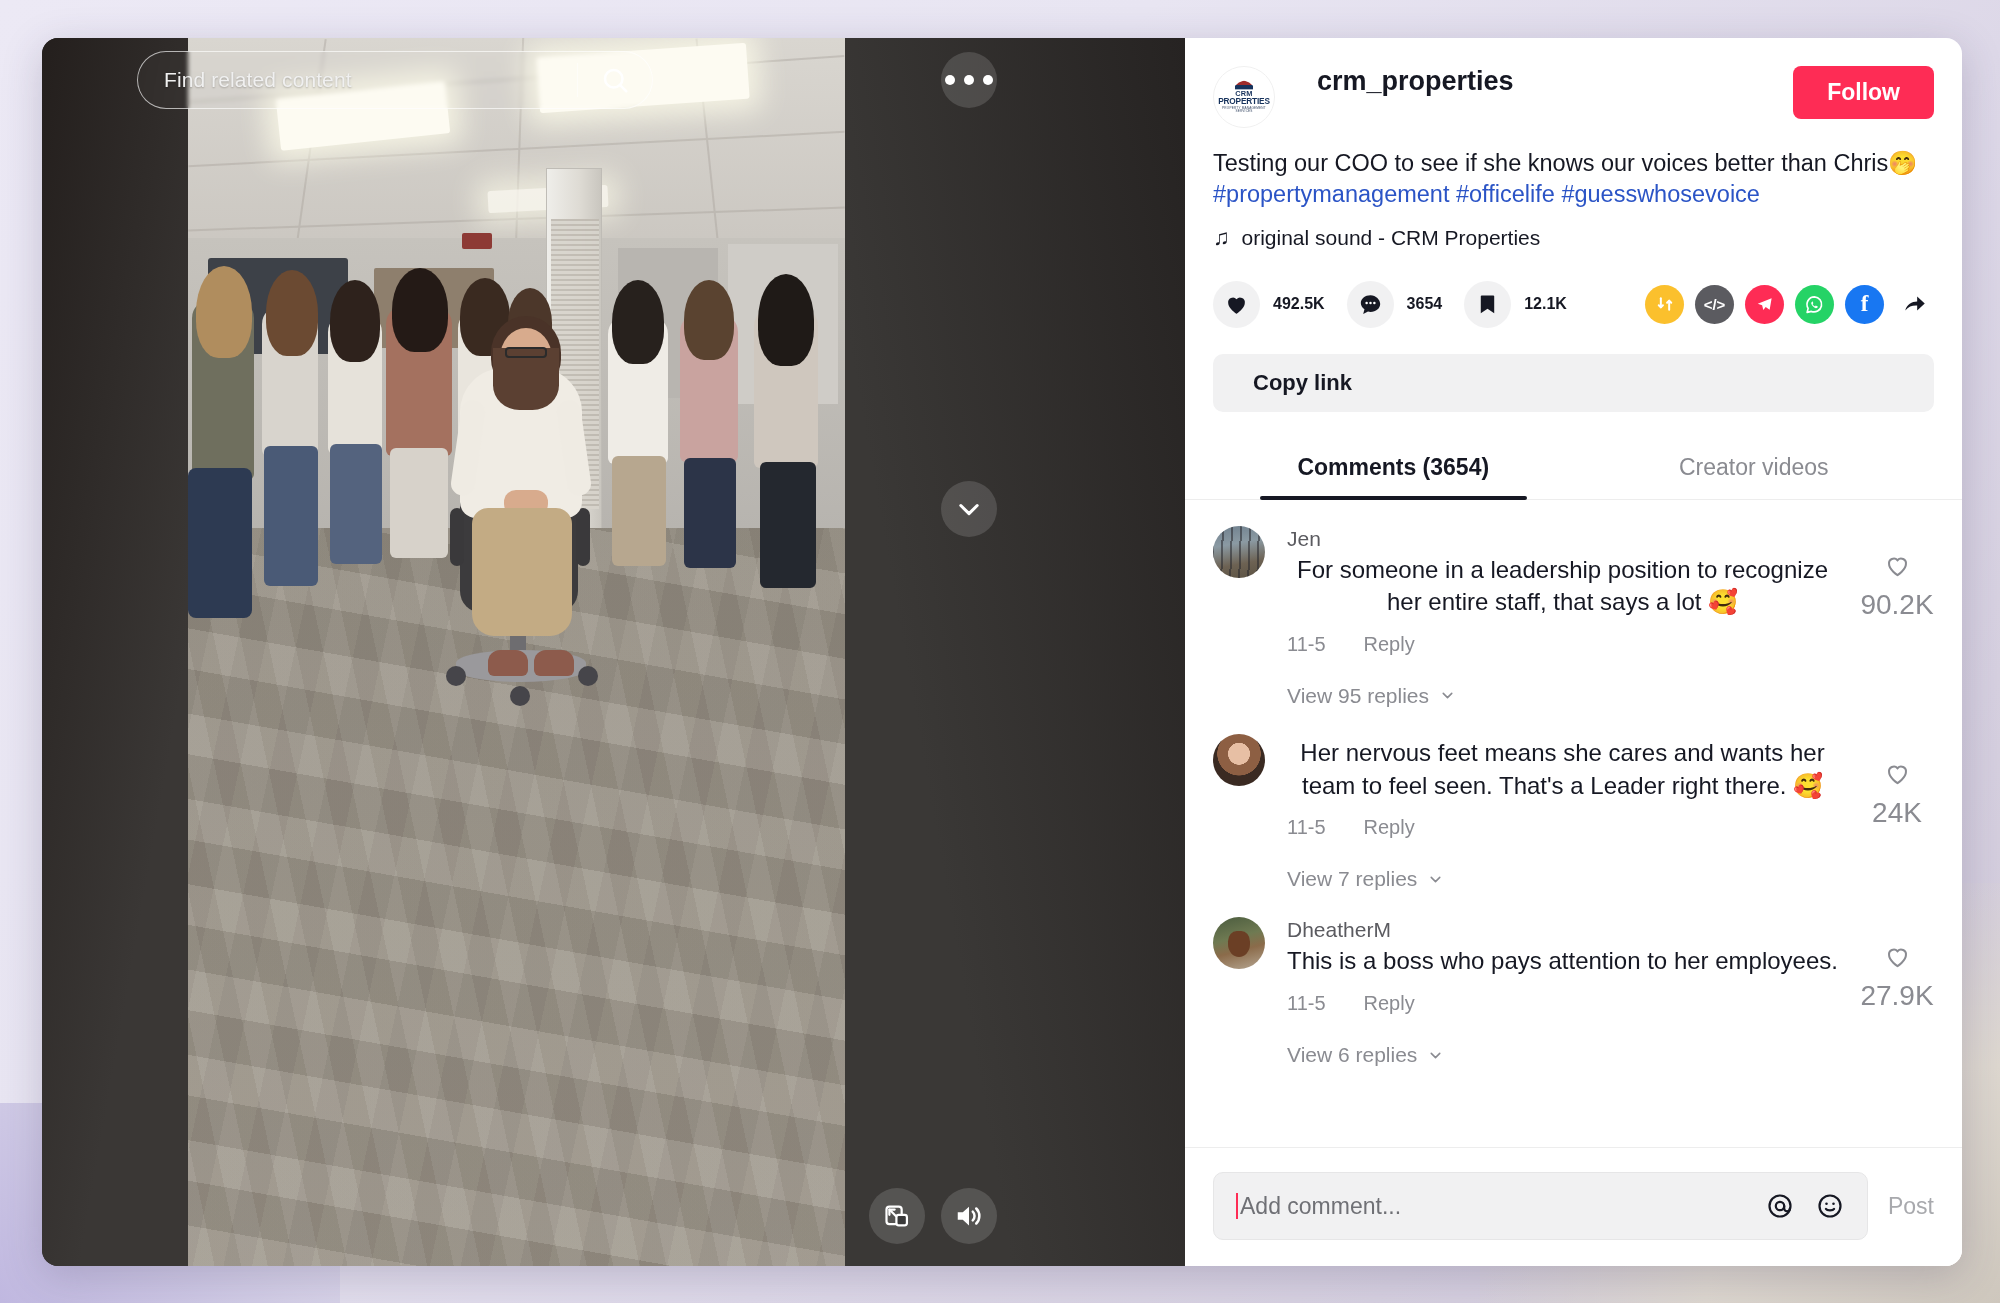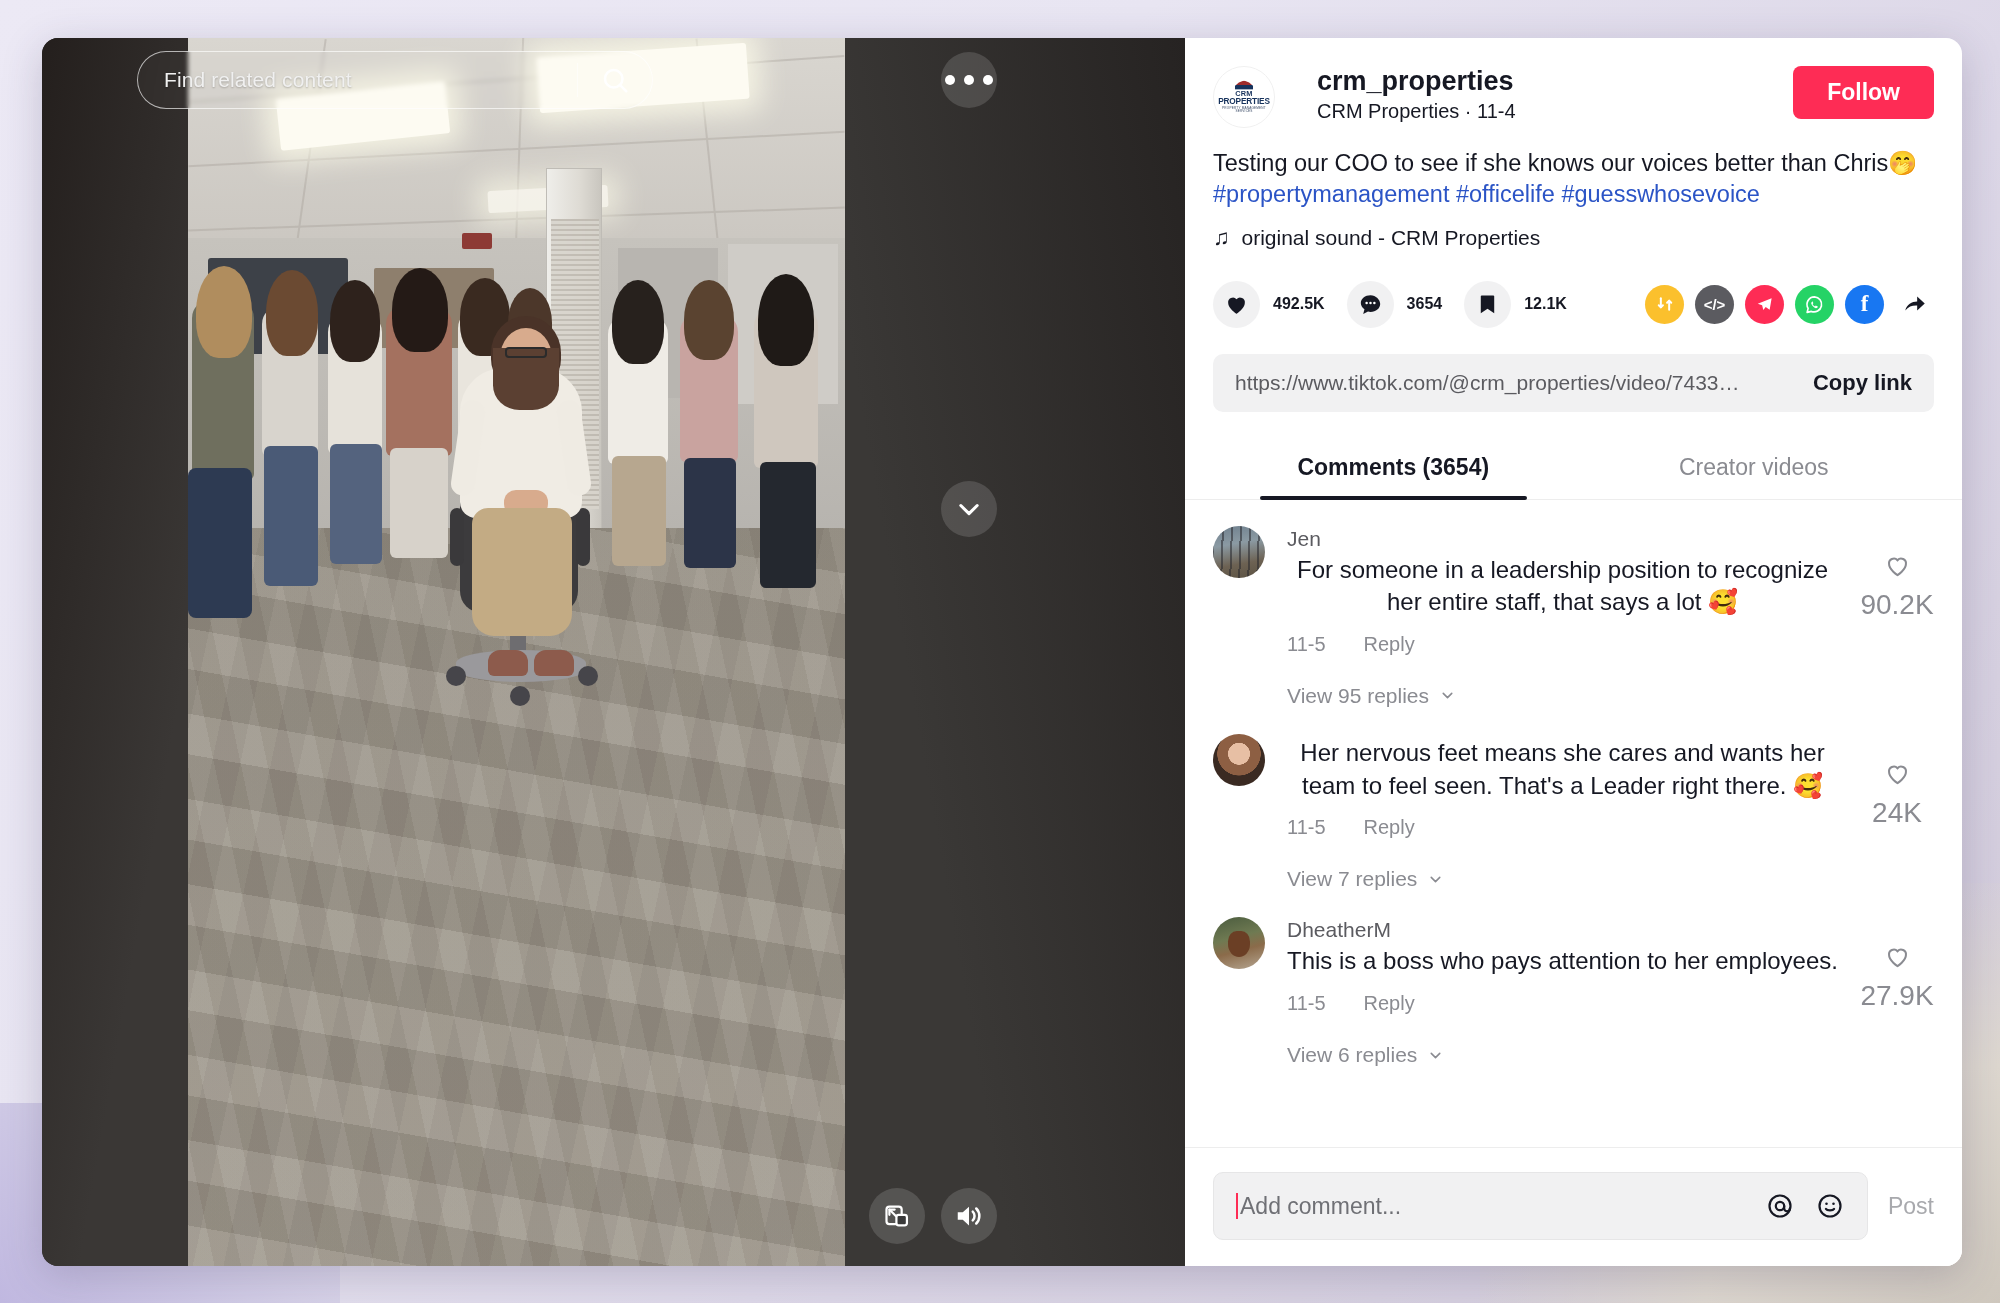--- a/index.html
+++ b/index.html
@@ -496,21 +496,20 @@
         <div class="avatar">
           <div class="avatar-logo">
             <div class="avatar-mark"></div>
             <div class="lg1">CRM</div>
             <div class="lg2">PROPERTIES</div>
             <div class="lg3">PROPERTY MANAGEMENT SERVICES</div>
           </div>
         </div>
         <div class="author-meta">
           <div class="author-name">crm_properties</div>
-          <div class="author-sub">CRM Properties · 11-4</div>
         </div>
         <button class="follow-btn">Follow</button>
       </div>
 
       <div class="caption">
         <span>Testing our COO to see if she knows our voices better than Chris</span><span>🤭</span>
         <span class="tag">#propertymanagement</span>
         <span class="tag">#officelife</span>
         <span class="tag">#guesswhosevoice</span>
       </div>
@@ -574,21 +573,20 @@
         <span class="sicon" style="background:#1877f2;font-size:23px;font-family:'Liberation Serif',serif">f</span>
         <span class="sicon plain">
           <svg width="26" height="26" viewBox="0 0 24 24" fill="#161823">
             <path d="M3 18c1.5-6 6-8.2 11-8.4V5l7 6.5-7 6.4v-4.5c-4.6-.2-8 .9-11 4.6z"></path>
           </svg>
         </span>
       </div>
     </div>
 
     <div class="copy-row">
-      <div class="copy-url">https://www.tiktok.com/@crm_properties/video/7433…</div>
       <div class="copy-link-btn">Copy link</div>
     </div>
 
     <div class="tabs">
       <div class="tab active">Comments (3654)</div>
       <div class="tab">Creator videos</div>
     </div>
 
     <div class="comments">
 

